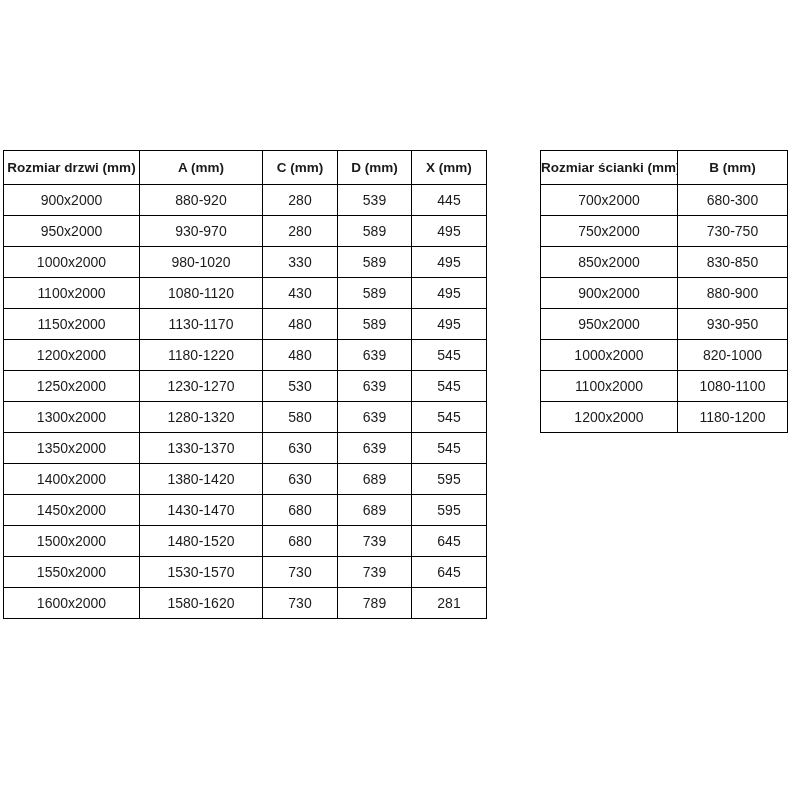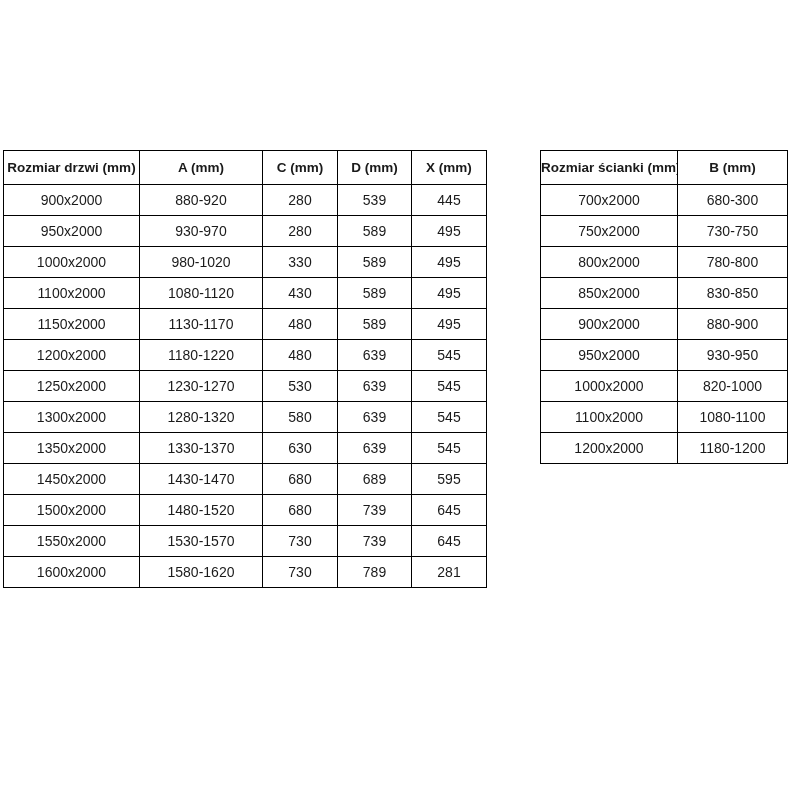--- a/index.html
+++ b/index.html
@@ -130,20 +130,27 @@
         <td>545</td>
       </tr>
       <tr>
         <td>1350x2000</td>
         <td>1330-1370</td>
         <td>630</td>
         <td>639</td>
         <td>545</td>
       </tr>
       <tr>
+        <td>1400x2000</td>
+        <td>1380-1420</td>
+        <td>630</td>
+        <td>689</td>
+        <td>595</td>
+      </tr>
+      <tr>
         <td>1450x2000</td>
         <td>1430-1470</td>
         <td>680</td>
         <td>689</td>
         <td>595</td>
       </tr>
       <tr>
         <td>1500x2000</td>
         <td>1480-1520</td>
         <td>680</td>
@@ -181,24 +188,20 @@
     <tbody>
       <tr>
         <td>700x2000</td>
         <td>680-300</td>
       </tr>
       <tr>
         <td>750x2000</td>
         <td>730-750</td>
       </tr>
       <tr>
-        <td>800x2000</td>
-        <td>780-800</td>
-      </tr>
-      <tr>
         <td>850x2000</td>
         <td>830-850</td>
       </tr>
       <tr>
         <td>900x2000</td>
         <td>880-900</td>
       </tr>
       <tr>
         <td>950x2000</td>
         <td>930-950</td>

